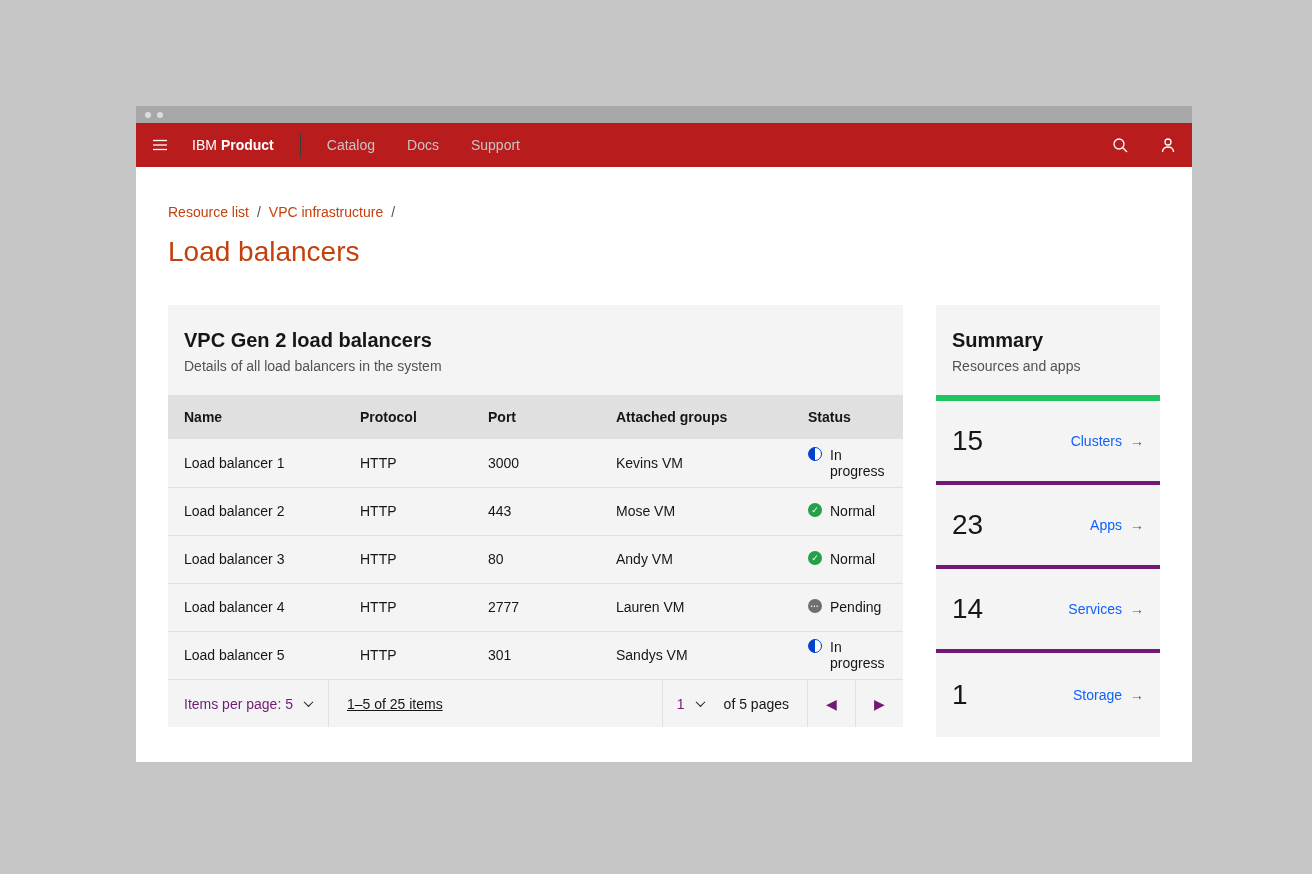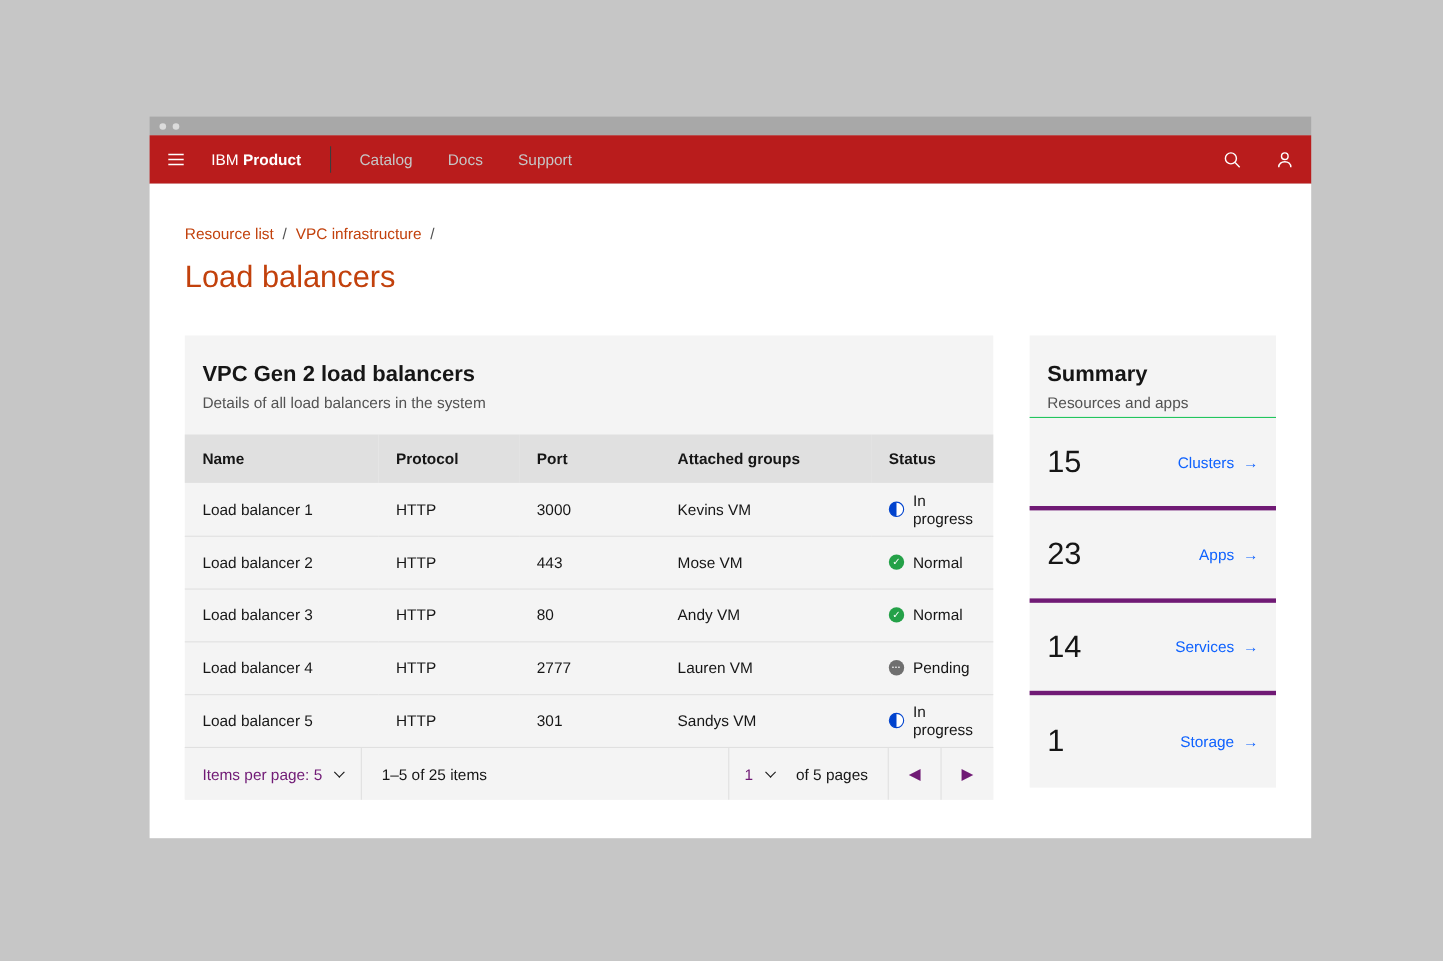--- a/index.html
+++ b/index.html
@@ -53,36 +53,36 @@
   
   .content { flex: 1; background: #fff; padding: 36px 32px 0 32px; }
   .breadcrumb { display: flex; align-items: center; gap: 8px; font-size: 14px; line-height: 18px; }
   .breadcrumb a { color: #c2410c; text-decoration: none; }
   .breadcrumb .sep { color: #525252; }
   .page-title { font-size: 28px; font-weight: 400; line-height: 34px; margin-top: 14px; color: #c2410c; }
   .cards { display: flex; gap: 33px; margin-top: 36px; align-items: flex-start; }
   
   .table-card { width: 735px; flex: none; background: #f4f4f4; }
   .card-head { padding: 22px 16px 20px 16px; }
-  .summary-card .card-head { padding-bottom: 4px; border-bottom: 1px solid #22c55e; }
+  .summary-card .card-head { padding-bottom: 20px; border-bottom: 6px solid #22c55e; }
   .card-title { font-size: 20px; font-weight: 700; line-height: 26px; color: #161616; }
   .card-subtitle { font-size: 14px; line-height: 18px; color: #525252; margin-top: 4px; }
   table { width: 100%; border-collapse: collapse; font-size: 14px; }
   thead th {
     background: #e0e0e0; height: 44px;
     text-align: left; vertical-align: middle;
     padding: 0 16px; font-weight: 700; color: #161616;
   }
   tbody td {
     height: 48px; vertical-align: middle;
     padding: 0 16px; color: #161616;
     border-top: 1px solid #e0e0e0;
   }
   tbody tr:first-child td { border-top: none; }
-  .status-wrap { display: flex; align-items: center; gap: 8px; }
+  .status-wrap { display: flex; align-items: flex-start; gap: 8px; }
   .status-icon {
     width: 14px; height: 14px; border-radius: 50%;
     display: inline-flex; align-items: center; justify-content: center;
     flex: none;
   }
   .status-icon[data-status="normal"] { background: #24a148; }
   .status-icon[data-status="normal"]::after {
     content: "✓"; color: #fff; font-size: 9px; font-weight: 700; line-height: 1;
   }
   .status-icon[data-status="in-progress"] {
@@ -97,21 +97,21 @@
   .pagination {
     height: 48px; border-top: 1px solid #e0e0e0;
     display: flex; align-items: stretch;
     font-size: 14px; color: #161616; background: #f4f4f4;
   }
   .pagination button { font-family: inherit; font-size: 14px; color: #701a75; background: none; border: none; cursor: pointer; text-align: center; }
   .pg-left {
     display: flex; align-items: center; gap: 12px;
     padding: 0 16px; border-right: 1px solid #e0e0e0 !important;
   }
-  .pg-range { display: flex; align-items: center; padding: 0 18px; flex: 1; }
+  .pg-range { display: flex; align-items: center; padding: 0 18px; flex: 1; text-decoration: underline; }
   .pg-page {
     display: flex; align-items: center; gap: 12px;
     padding: 0 14px; border-left: 1px solid #e0e0e0 !important;
   }
   .pg-ofpages { display: flex; align-items: center; padding: 0 18px 0 6px; }
   .pg-caret {
     width: 48px; flex: none;
     border-left: 1px solid #e0e0e0 !important;
     display: flex; align-items: center; justify-content: center;
     font-size: 9px;

